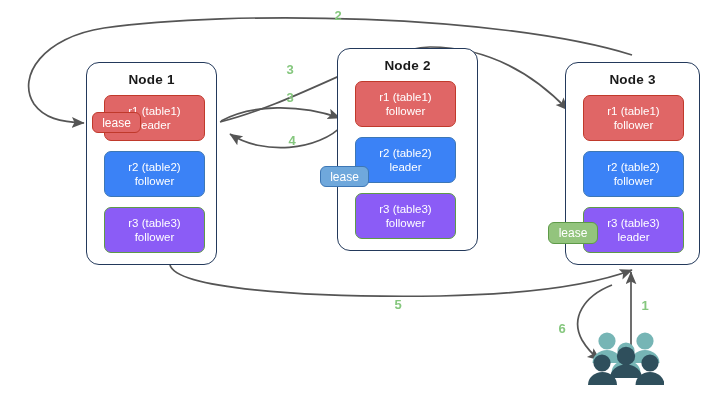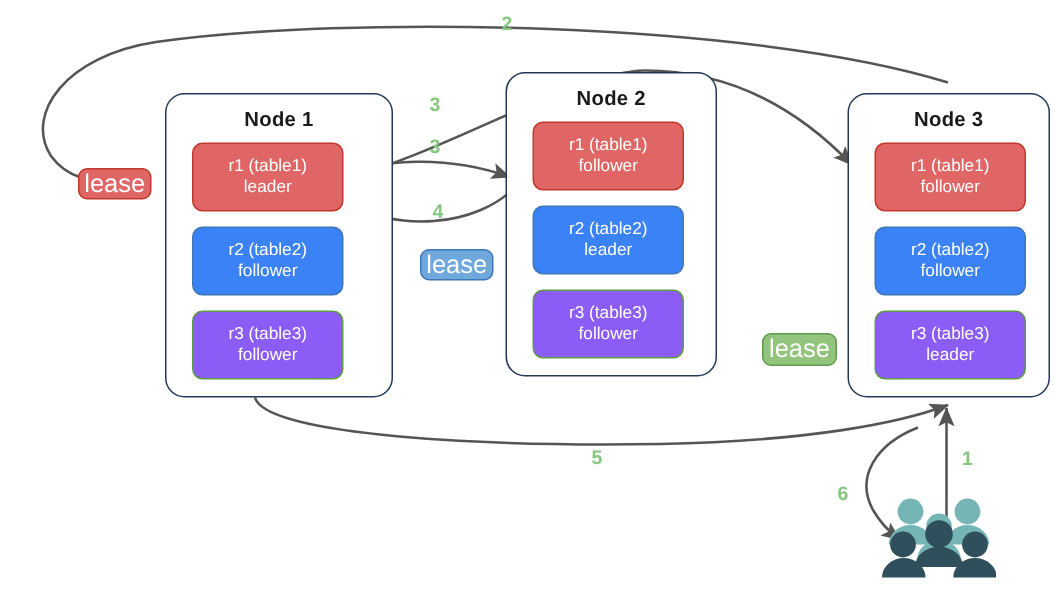--- a/index.html
+++ b/index.html
@@ -62,23 +62,24 @@
   .rep-green { background: #8b5cf6; border-color: #5e9a48; }
 
   .lease {
     position: absolute;
     box-sizing: border-box;
     border-radius: 6px;
     display: flex;
     align-items: center;
     justify-content: center;
     color: #ffffff;
-    font-size: 17px;
+    font-size: 12px;
     border-width: 1.3px;
     border-style: solid;
+    margin-left: 40px;
   }
   .lease-red   { background: #e06666; border-color: #c0392b; }
   .lease-blue  { background: #6fa8dc; border-color: #3d77b5; }
   .lease-green { background: #93c47d; border-color: #5e9a48; }
 
   .step-label {
     position: absolute;
     font-size: 13px;
     font-weight: bold;
     color: #85c77e;
@@ -109,21 +110,21 @@
 
     <path d="M 344,124 C 318,152 262,155 230,134" fill="none" stroke="#555555" stroke-width="1.7" marker-end="url(#ah)"></path>
 
     <path d="M 170,265 C 176,288 300,298 440,296 C 540,294 600,282 632,270" fill="none" stroke="#555555" stroke-width="1.7" marker-end="url(#ah)"></path>
 
     <path d="M 612,285 C 584,296 570,318 582,340 C 589,352 596,357 600,360" fill="none" stroke="#555555" stroke-width="1.7" marker-end="url(#ah)"></path>
 
     <path d="M 631,348 L 631,272" fill="none" stroke="#555555" stroke-width="1.7" marker-end="url(#ah)"></path>
   </svg>
 
-  <div class="node-box" style="left:110px; top:62px; width:152px; height:203px;">
+  <div class="node-box" style="left:86px; top:62px; width:131px; height:203px;">
     <div class="node-title">Node 1</div>
     <div class="replica rep-red" style="left:17px; top:32px; width:101px; height:46px;">
       <span class="rline">r1 (table1)</span>
       <span class="rline">leader</span>
     </div>
     <div class="replica rep-blue" style="left:17px; top:88px; width:101px; height:46px;">
       <span class="rline">r2 (table2)</span>
       <span class="rline">follower</span>
     </div>
     <div class="replica rep-green" style="left:17px; top:144px; width:101px; height:46px;">

